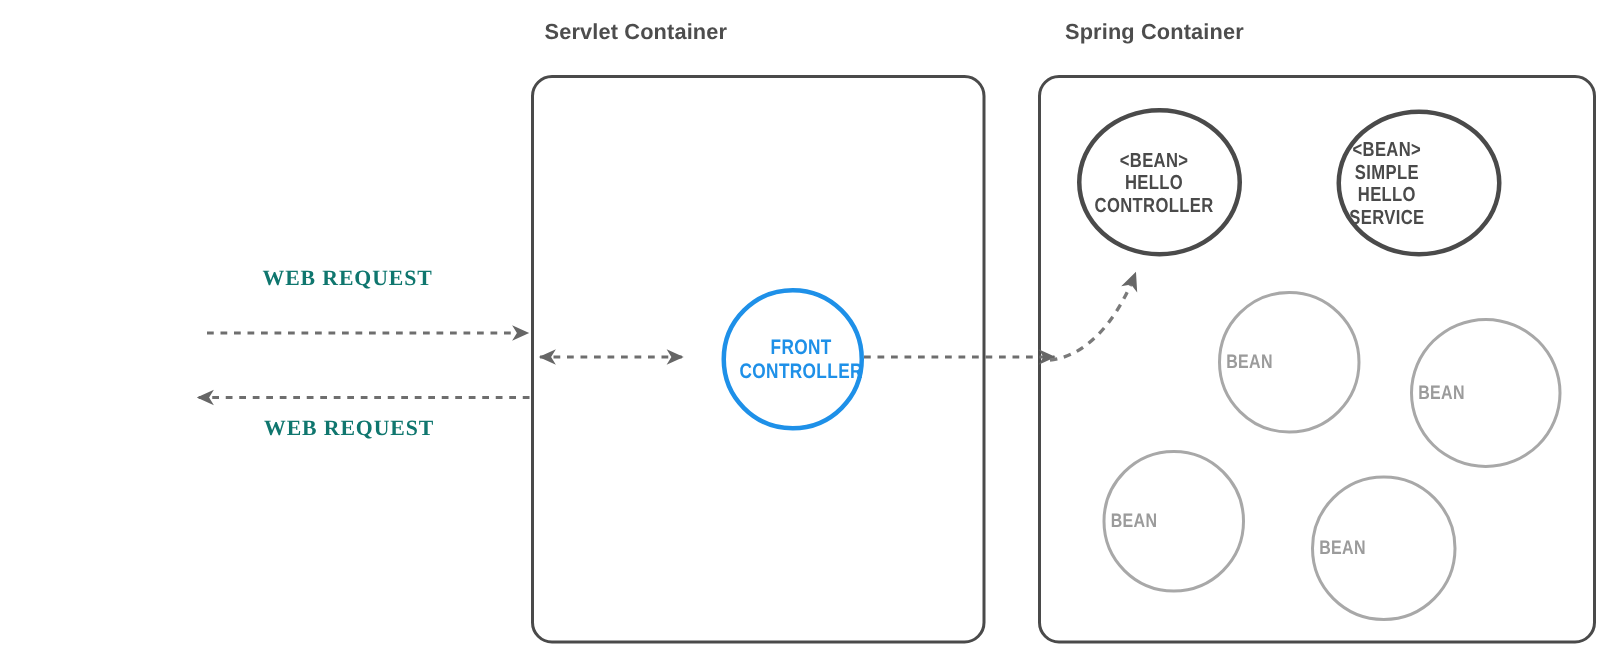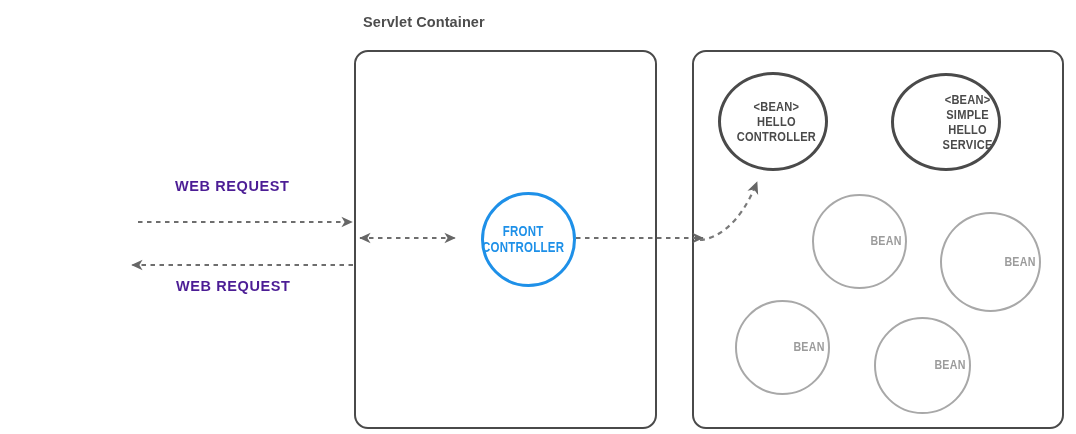--- a/index.html
+++ b/index.html
@@ -36,21 +36,21 @@
     white-space: nowrap;
   }
 
   
   .circle {
     position: absolute;
     border-radius: 50%;
     box-sizing: border-box;
     display: flex;
     align-items: center;
-    justify-content: flex-end;
+    justify-content: flex-start;
     text-align: center;
     background: #ffffff;
   }
   .circle .clabel {
     font-family: "Liberation Sans Narrow", "Liberation Sans", sans-serif;
     font-weight: bold;
     line-height: 1.12;
     white-space: pre-line;
     transform: scaleX(0.82);
     letter-spacing: 0.3px;
@@ -67,24 +67,24 @@
   .circle-gray .clabel { color: #9b9b9b; }
 
   .circle-blue {
     border: 3.5px solid #1e90e8;
   }
   .circle-blue .clabel { color: #1e90e8; }
 
   
   .edge-label {
     position: absolute;
-    font-family: Liberation Sans, sans-serif;
+    font-family: Liberation Serif, serif;
     font-weight: bold;
     font-size: 14.5px;
-    color: #4c1d95;
+    color: #0f766e;
     letter-spacing: 0.6px;
     white-space: nowrap;
   }
 
   svg.overlay {
     position: absolute;
     left: 0;
     top: 0;
     width: 1076px;
     height: 434px;
@@ -92,20 +92,21 @@
   }
 </style>
 </head>
 <body>
 
 <div id="canvas">
 
   <div class="container-label" style="left:363px; top:14px;">Servlet Container</div>
   <div class="container-box" style="left:354px; top:50px; width:303px; height:379px;"></div>
 
+  <div class="container-label" style="left:710px; top:14px;">Spring Container</div>
   <div class="container-box" style="left:692px; top:50px; width:372px; height:379px;"></div>
 
   <svg class="overlay" viewBox="0 0 1076 434">
     <defs>
       <marker id="arrDark" markerWidth="7" markerHeight="7" refX="5.6" refY="3" orient="auto" markerUnits="strokeWidth">
         <path d="M0.3,0.4 L6,3 L0.3,5.6 L1.9,3 Z" fill="#666666"></path>
       </marker>
       <marker id="arrDarkRev" markerWidth="7" markerHeight="7" refX="1.2" refY="3" orient="auto" markerUnits="strokeWidth">
         <path d="M6.5,0.4 L0.8,3 L6.5,5.6 L4.9,3 Z" fill="#666666"></path>
       </marker>

